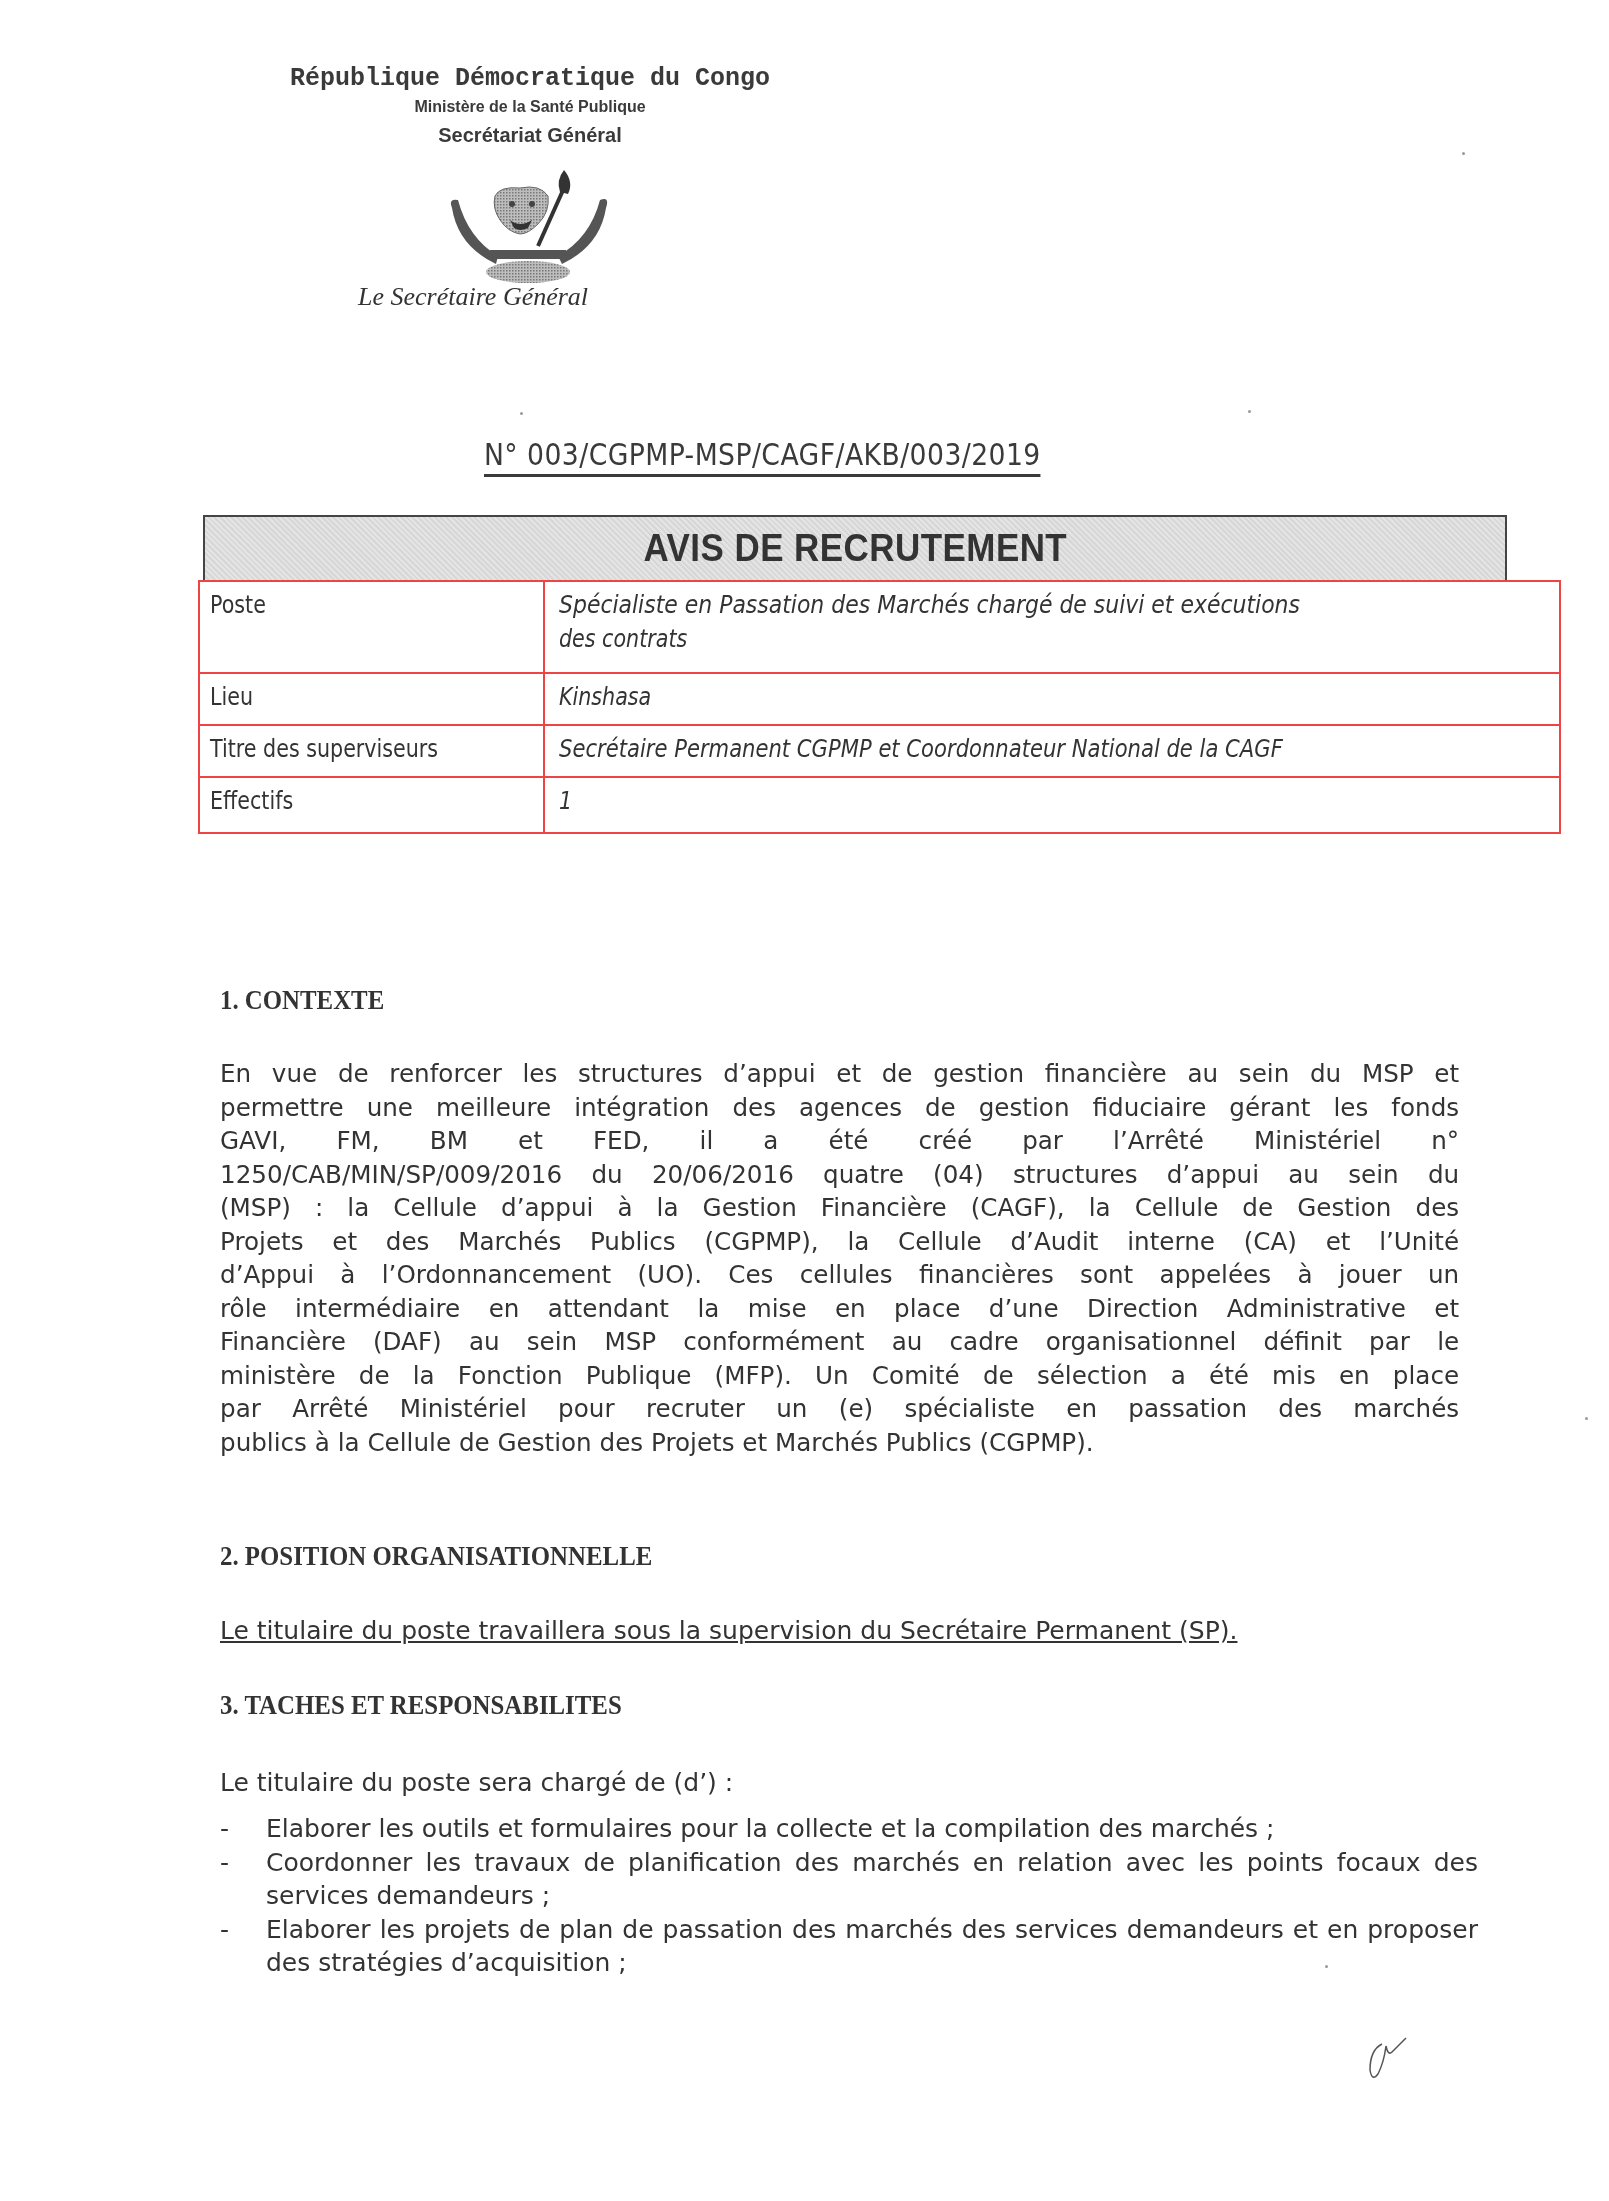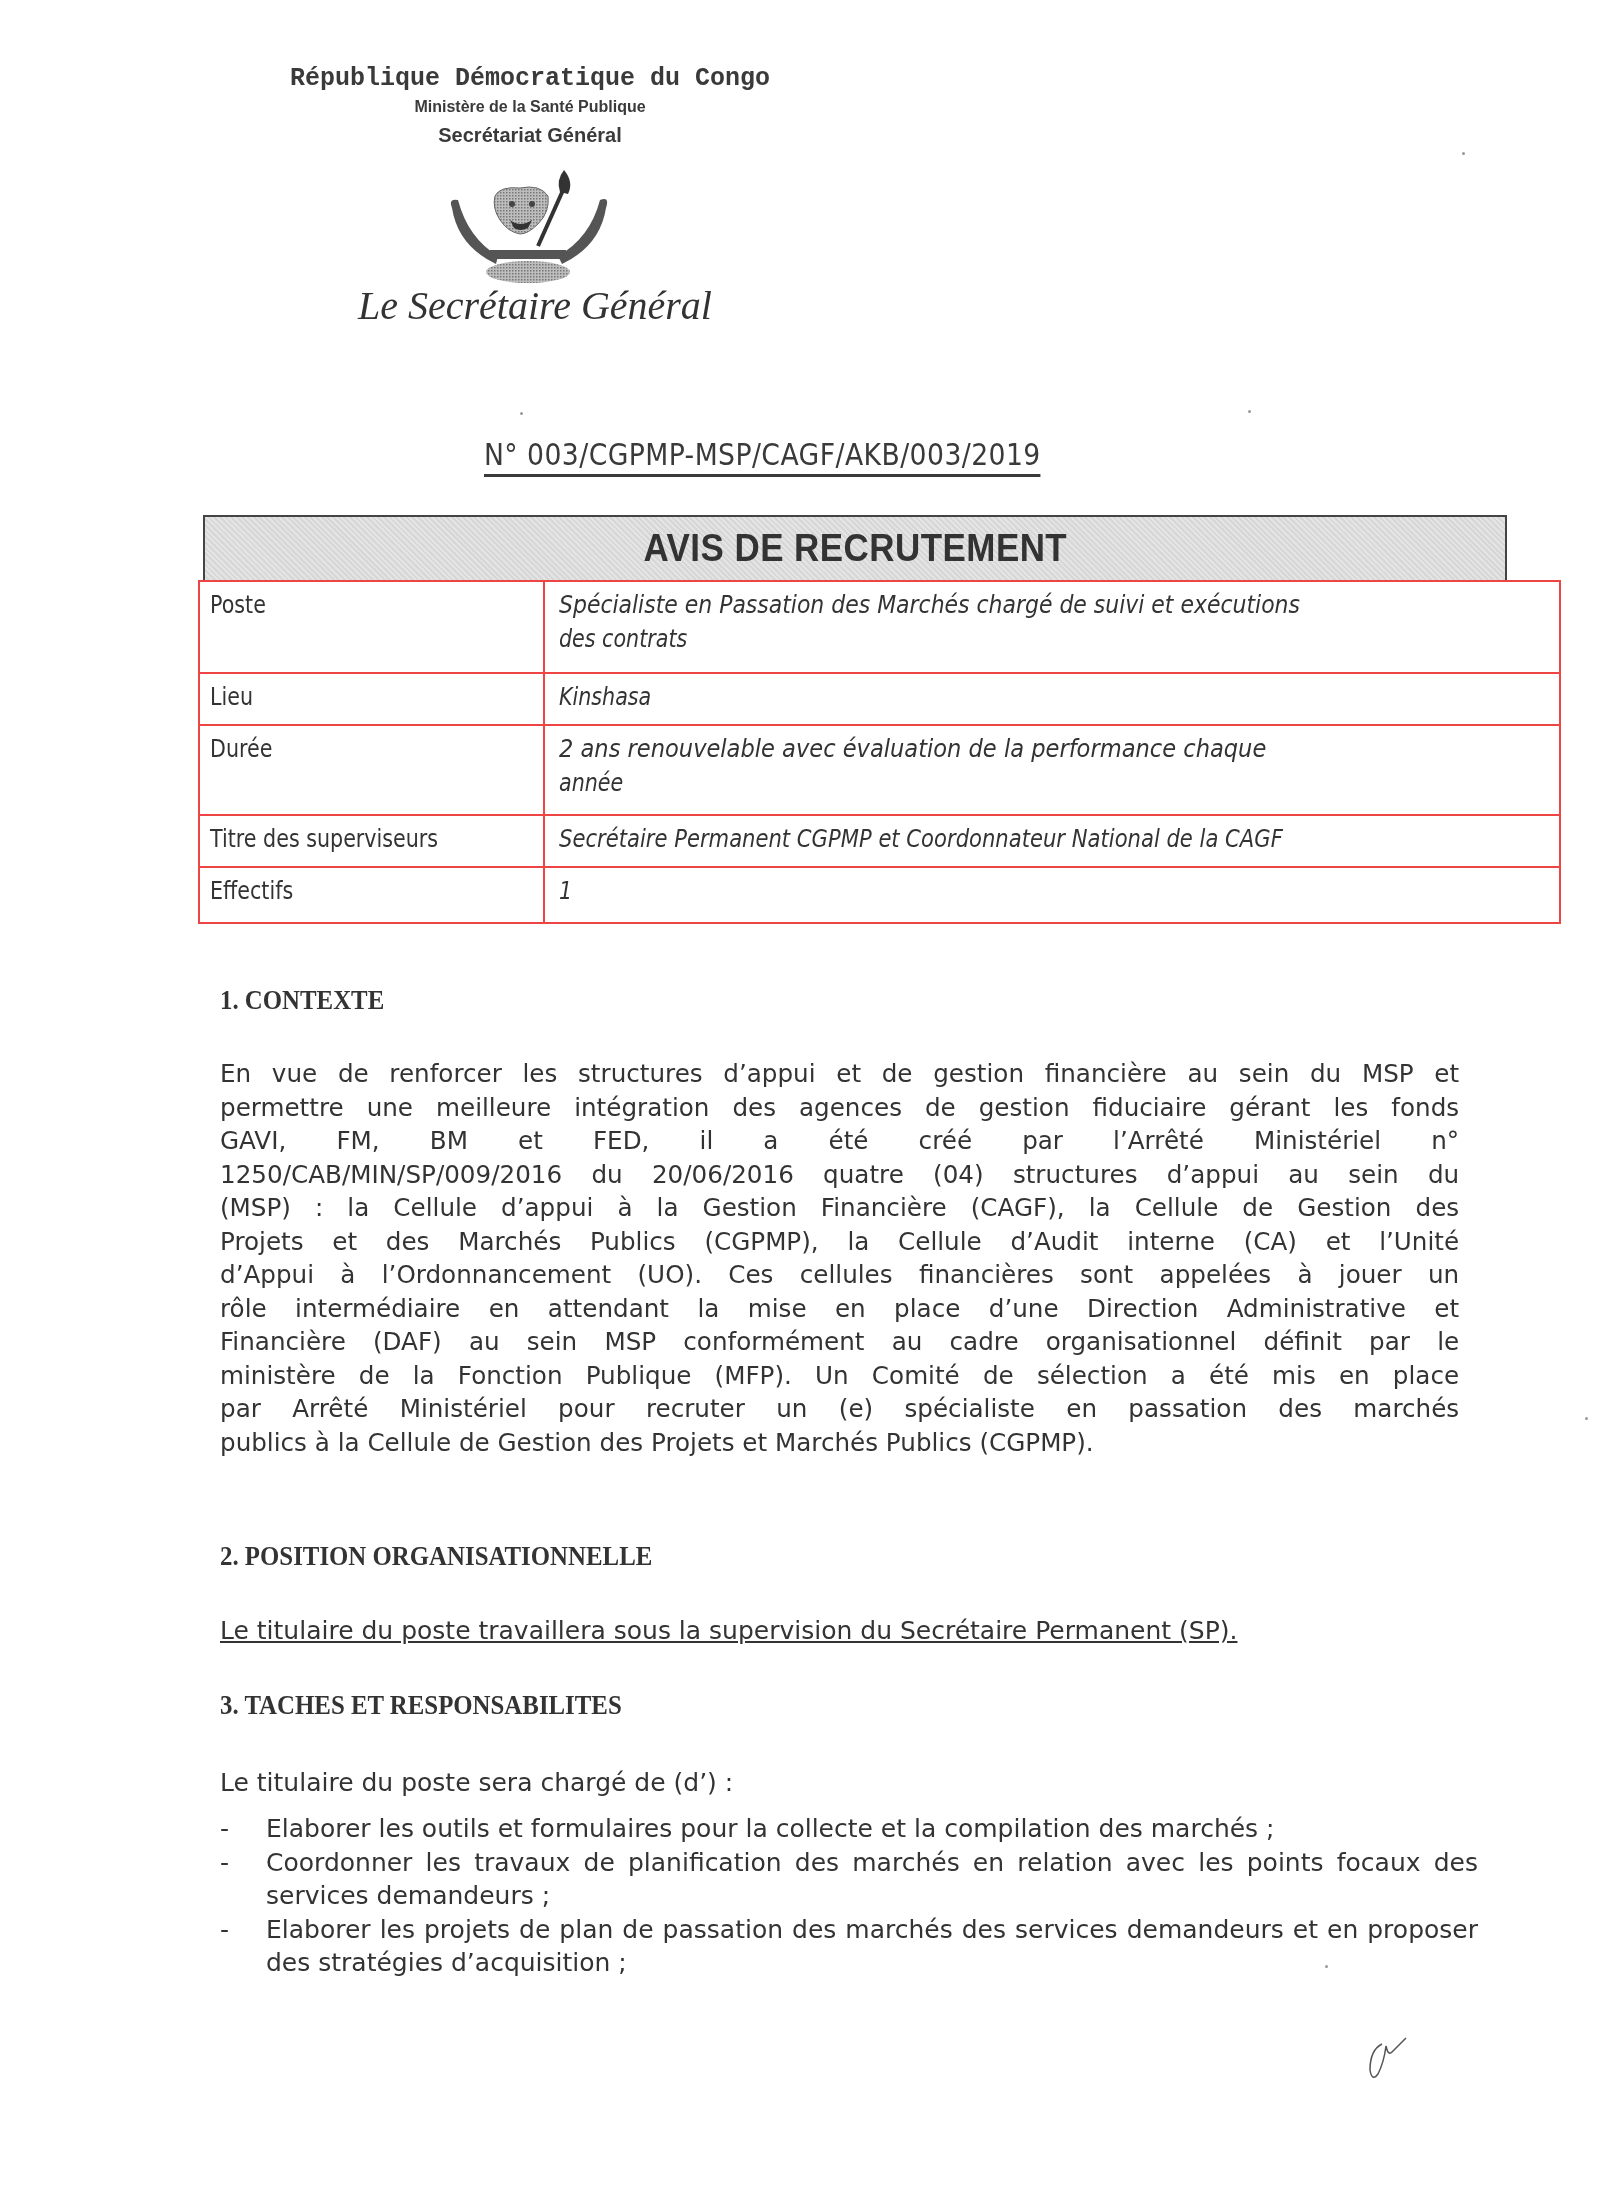--- a/index.html
+++ b/index.html
@@ -5,21 +5,21 @@
   html, body { margin: 0; padding: 0; background: #ffffff; }
   body { width: 1609px; height: 2201px; position: relative; overflow: hidden; color: #2a2a2a; }
 
   .hdr { position: absolute; left: 180px; width: 700px; text-align: center; font-family: "Liberation Sans", sans-serif; font-weight: bold; color: #3a3a3a; }
   .hdr-1 { top: 64px; font-size: 25px; font-family: Liberation Mono, monospace; }
   .hdr-2 { top: 98px; font-size: 16px; }
   .hdr-3 { top: 124px; font-size: 20px; }
 
   .emblem { position: absolute; left: 440px; top: 168px; width: 200px; height: 120px; }
 
-  .sg-title { position: absolute; left: 358px; top: 282px; font-family: "Liberation Serif", serif; font-style: italic; font-size: 40px; color: #333; }
+  .sg-title { position: absolute; left: 358px; top: 282px; font-family: "Liberation Serif", serif; font-style: italic; font-size: 26px; color: #333; }
 
   .ref { position: absolute; left: 484px; top: 436px; font-family: "DejaVu Sans", sans-serif; font-size: 31px; color: #3a3a3a; letter-spacing: 0.5px; border-bottom: 3px solid #3a3a3a; padding-bottom: 2px; transform: scaleX(0.86); transform-origin: left; }
 
   .banner { position: absolute; left: 203px; top: 515px; width: 1304px; height: 65px; border: 2px solid #444; border-bottom: none; background: repeating-linear-gradient(45deg, #e4e4e4 0 2px, #d7d7d7 2px 4px); box-sizing: border-box; display: flex; align-items: center; justify-content: center; }
   .banner-text { font-family: "Liberation Sans", sans-serif; font-weight: bold; font-size: 38px; color: #333; letter-spacing: 0.5px; transform: scaleX(0.92); }
 
   table.info { position: absolute; left: 198px; top: 580px; width: 1363px; border-collapse: collapse; font-family: "DejaVu Sans", sans-serif; }
   table.info td { border: 2px solid #ef4444; vertical-align: top; padding: 6px 8px 0 10px; font-size: 24px; color: #333; line-height: 34px; }
   table.info td.lbl { width: 325px; font-family: "DejaVu Sans", sans-serif; }
   table.info td.val { font-style: italic; padding-left: 14px; }
@@ -93,27 +93,20 @@
     <td class="lbl"><span class="cond">Poste</span></td>
     <td class="val">
       <span class="cond" style="transform:scaleX(0.915)">Spécialiste en Passation des Marchés chargé de suivi  et exécutions</span><br>
       <span class="cond">des contrats</span>
     </td>
   </tr>
   <tr class="r2">
     <td class="lbl"><span class="cond">Lieu</span></td>
     <td class="val"><span class="cond">Kinshasa</span></td>
   </tr>
-  <tr class="r3">
-    <td class="lbl"><span class="cond">Durée</span></td>
-    <td class="val">
-      <span class="cond" style="transform:scaleX(0.94)">2 ans renouvelable avec évaluation de la performance chaque</span><br>
-      <span class="cond">année</span>
-    </td>
-  </tr>
   <tr class="r4">
     <td class="lbl"><span class="cond">Titre des superviseurs</span></td>
     <td class="val"><span class="cond" style="transform:scaleX(0.88)">Secrétaire Permanent CGPMP et Coordonnateur National de la CAGF</span></td>
   </tr>
   <tr class="r5">
     <td class="lbl"><span class="cond">Effectifs</span></td>
     <td class="val"><span class="cond">1</span></td>
   </tr>
 </tbody>
   </table>

